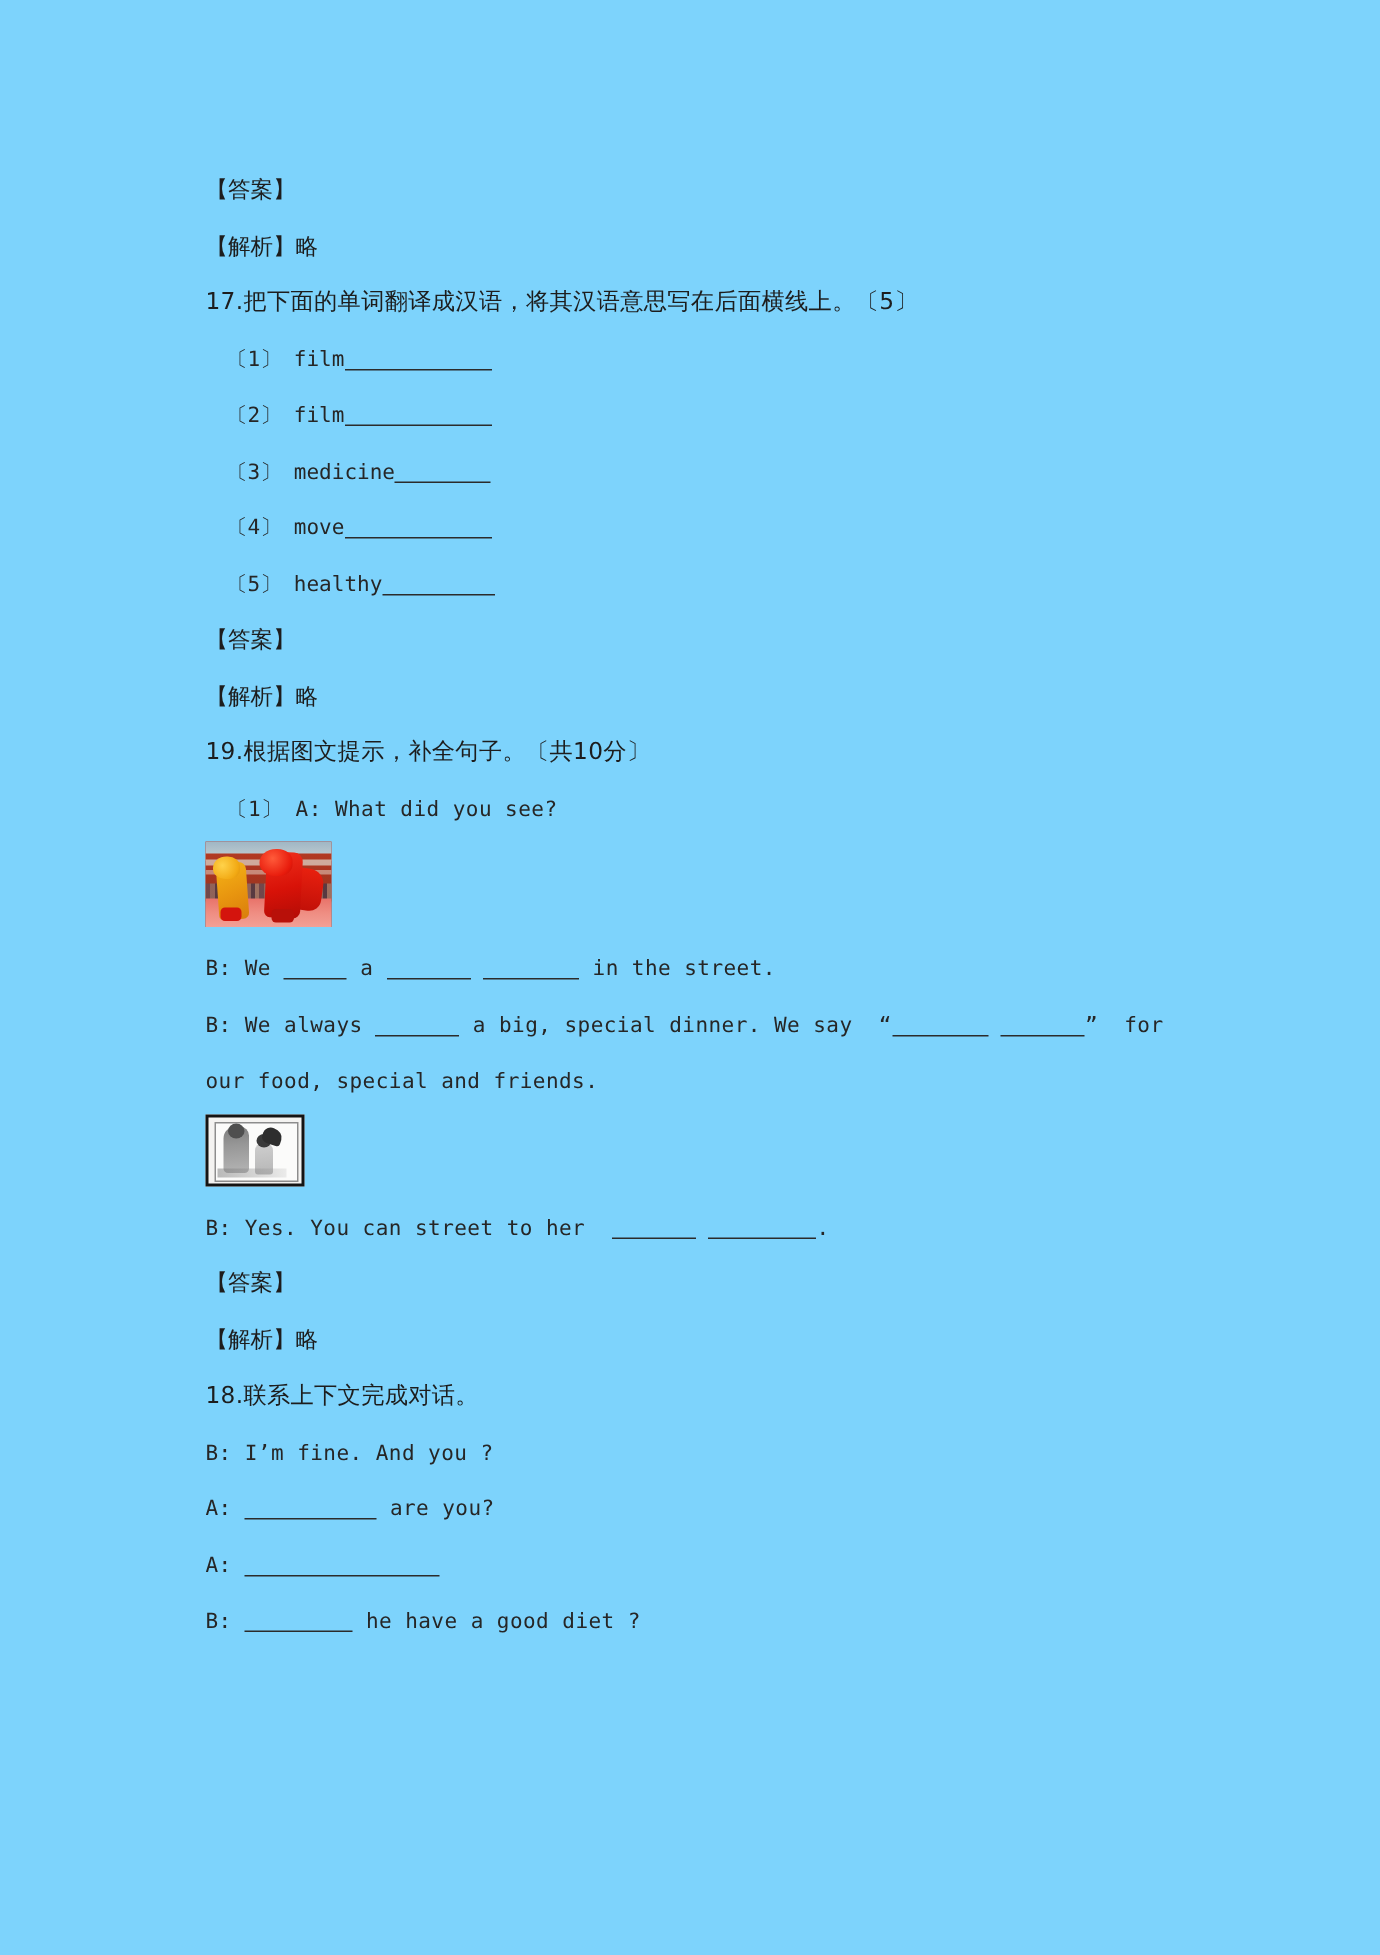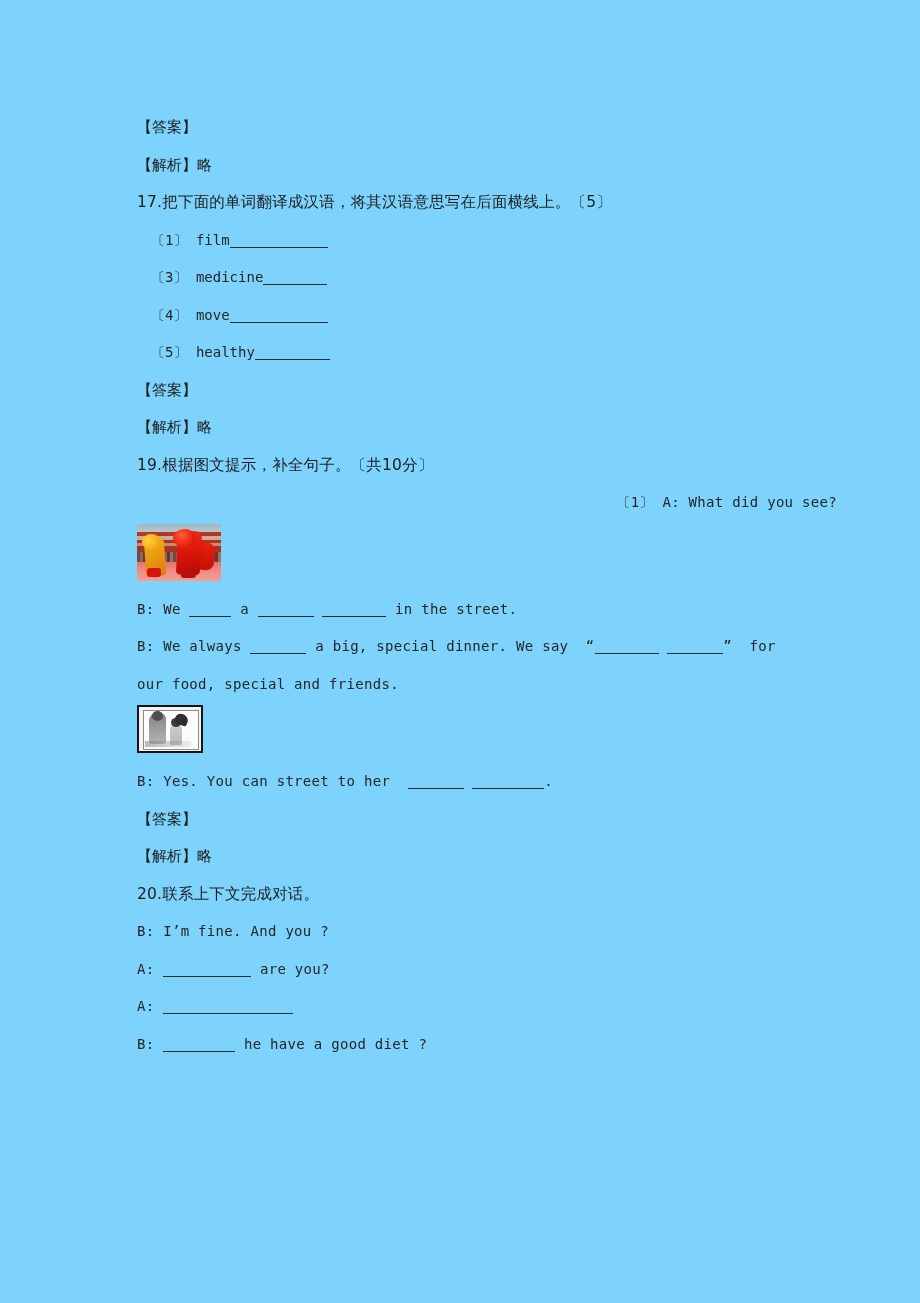--- a/index.html
+++ b/index.html
@@ -56,21 +56,21 @@
   }
 
   
   .en {
     font-family: "DejaVu Sans Mono", "Liberation Mono", monospace;
     font-size: 14px;
     color: #262626;
     letter-spacing: 0.3px;
   }
 
-  .indent1 { padding-left: 14px; text-align: right; }
+  .indent1 { padding-left: 14px; }
 
   
   .blank {
     display: inline-block;
     border-bottom: 1px solid #2b2b2b;
     vertical-align: -3px;
     height: 13px;
   }
   .b-w1 { width: 42px; }
   .b-w2 { width: 56px; }
@@ -232,20 +232,23 @@
     <div class="line">
       <span class="cn">【解析】略</span>
     </div>
 
     <div class="line">
       <span class="cn-q">17.把下面的单词翻译成汉语，将其汉语意思写在后面横线上。〔5〕</span>
     </div>
 
     <div class="q17item">
       <span class="q17word">〔1〕</span><span class="q17word">&nbsp;</span><span class="q17word">film</span><span class="q17rule" style="width:98px"></span>
+    </div>
+    <div class="q17item">
+      <span class="q17word">〔2〕</span><span class="q17word">&nbsp;</span><span class="q17word">film</span><span class="q17rule" style="width:98px"></span>
     </div>
     <div class="q17item">
       <span class="q17word">〔3〕</span><span class="q17word">&nbsp;</span><span class="q17word">medicine</span><span class="q17rule" style="width:64px"></span>
     </div>
     <div class="q17item">
       <span class="q17word">〔4〕</span><span class="q17word">&nbsp;</span><span class="q17word">move</span><span class="q17rule" style="width:98px"></span>
     </div>
     <div class="q17item">
       <span class="q17word">〔5〕</span><span class="q17word">&nbsp;</span><span class="q17word">healthy</span><span class="q17rule" style="width:75px"></span>
     </div>
@@ -314,21 +317,21 @@
     </div>
 
     <div class="line">
       <span class="cn">【答案】</span>
     </div>
     <div class="line">
       <span class="cn">【解析】略</span>
     </div>
 
     <div class="line">
-      <span class="cn-q">20.联系上下文完成对话。</span>
+      <span class="cn-q">18.联系上下文完成对话。</span>
     </div>
 
     <div class="line">
       <span class="en">B: I’m fine. And you ?</span>
     </div>
     <div class="line">
       <span class="en">A:</span><span class="en">&nbsp;</span><span class="blank b-w5"></span><span class="en">&nbsp;</span><span class="en">are you?</span>
     </div>
     <div class="line">
       <span class="en">A:</span><span class="en">&nbsp;</span><span class="blank b-w7"></span>

